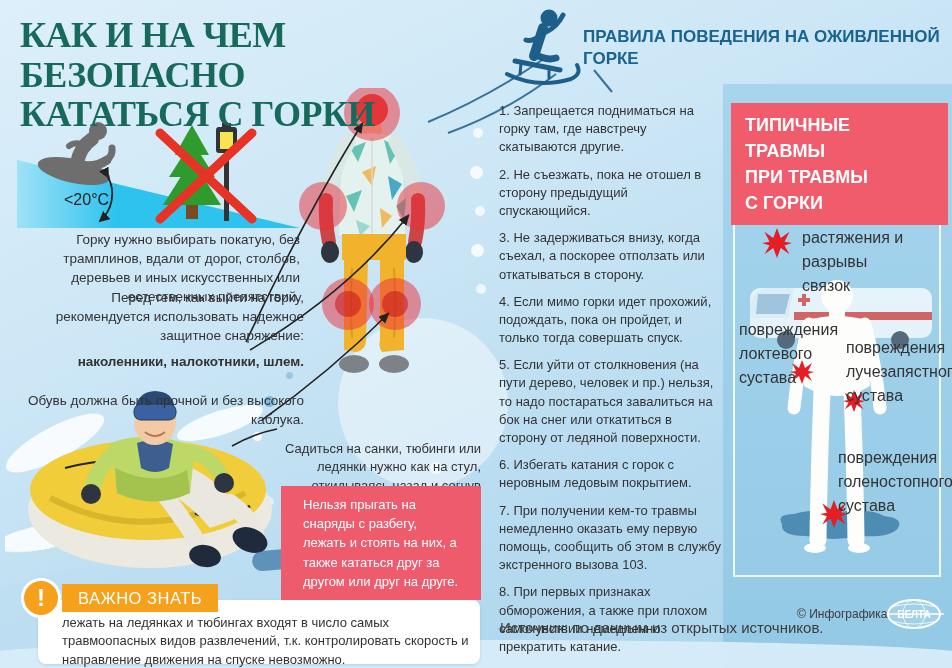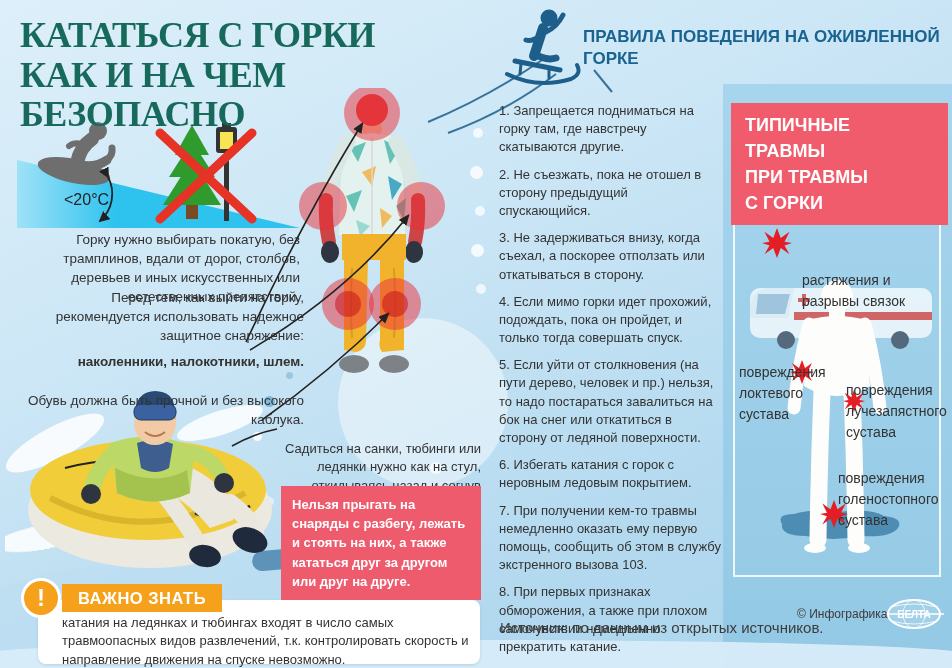--- a/index.html
+++ b/index.html
@@ -11,50 +11,50 @@
   
   .title{left:20px;top:16px;width:470px;font-family:"Liberation Serif",serif;
     font-weight:bold;font-size:36px;line-height:1.1;color:#176a5b;letter-spacing:-.5px;z-index:6;}
   .body-text{font-size:13.5px;line-height:1.42;color:#333;z-index:6;text-align:right;}
   .para-hill{left:18px;top:230px;width:282px;}
   .para-gear{left:18px;top:288px;width:286px;}
   .para-gear .bold-line{font-weight:bold;margin-top:7px;}
   .para-gear .shoes-line{margin-top:19px;}
   .sit-text{left:283px;top:416px;width:198px;font-size:13px;margin-top:24px;}
   .forbidden{left:281px;top:486px;width:200px;box-sizing:border-box;background:#ee5b6d;
-    color:#fff;font-weight:bold;font-size:13px;line-height:1.48;padding:9px 11px;z-index:6;}
+    color:#fff;font-weight:normal;font-size:13px;line-height:1.48;padding:9px 22px;z-index:6;}
   .slope-angle{left:64px;top:191px;font-size:16px;color:#222;z-index:6;}
   
   .mid-heading{left:583px;top:26px;width:362px;font-weight:bold;font-size:17px;
     line-height:1.32;color:#1a6390;z-index:6;}
   .rules{left:499px;top:102px;width:224px;z-index:6;}
   .rule{position:relative;margin:0 0 9px;font-size:13px;line-height:1.4;color:#333;}
   .rule-circle{position:absolute;left:-4px;top:0;width:19px;height:19px;border-radius:50%;
     background:rgba(255,255,255,.55);}
   .rule span{position:relative;}
   .source-note{left:500px;top:619px;font-size:15px;color:#3c3c3c;z-index:6;}
   
   .right-bg{left:723px;top:84px;width:229px;height:584px;
     background:linear-gradient(180deg,#a7d5ed 0%,#93c9e5 100%);z-index:1;}
   .injury-title{left:731px;top:103px;width:217px;box-sizing:border-box;background:#f15c6c;
     color:#fff;font-weight:bold;font-size:18px;line-height:1.45;padding:9px 14px;z-index:6;}
   .injury-frame{left:733px;top:207px;width:204px;height:366px;
     border:2px solid rgba(255,255,255,.85);z-index:3;}
-  .injury-label{font-size:14px;line-height:1.5;color:#333;z-index:6;margin-top:44px;}
+  .injury-label{font-size:16px;line-height:1.5;color:#333;z-index:6;}
   .lbl-ligaments{left:802px;top:226px;width:112px;}
   .lbl-elbow{left:739px;top:318px;width:100px;}
   .lbl-wrist{left:846px;top:336px;width:98px;}
-  .lbl-ankle{left:838px;top:424px;width:102px;}
+  .lbl-ankle{left:838px;top:446px;width:102px;}
   .credit{left:797px;top:607px;font-size:12px;color:#3c3c3c;z-index:6;}
   
   .imp-card{left:38px;top:600px;width:442px;height:64px;background:#fff;border-radius:8px;
     box-shadow:0 1px 3px rgba(90,130,160,.25);z-index:5;}
   .imp-text{left:62px;top:614px;width:408px;font-size:13px;line-height:1.42;color:#333;z-index:6;}
   .imp-label{left:62px;top:584px;height:28px;padding:0 16px;display:flex;align-items:center;
-    background:#f6a11c;color:#fff;font-weight:bold;font-size:16.5px;letter-spacing:.5px;z-index:7;}
+    background:#f6a11c;color:#fff;font-weight:normal;font-size:16.5px;letter-spacing:.5px;z-index:7;}
   .imp-circle{left:21px;top:578px;width:40px;height:40px;border-radius:50%;background:#f6a11c;
     border:3px solid #fff;box-sizing:border-box;display:flex;align-items:center;justify-content:center;
     color:#fff;font-weight:bold;font-size:24px;z-index:8;}
   
   .bottom-band{left:-20px;bottom:-34px;width:992px;height:62px;background:rgba(215,236,249,.95);
     border-radius:100% 100% 0 0 / 30px;z-index:2;}
   .hill-left{left:-60px;top:565px;width:380px;height:180px;border-radius:50%;
     background:rgba(188,221,242,.6);z-index:2;}
   .blob-splash{left:252px;top:547px;width:112px;height:20px;border-radius:12px;
     background:#5d93b8;transform:rotate(-5deg);z-index:3;}
@@ -82,22 +82,22 @@
   <div class="dot" style="left:264px;top:396px;width:11px;height:11px;background:#7fb8d9;z-index:3"></div>
   <div class="dot" style="left:286px;top:372px;width:7px;height:7px;background:#9cc6de;z-index:3"></div>
   <div class="dot" style="left:253px;top:432px;width:9px;height:9px;background:rgba(255,255,255,.85);z-index:3"></div>
   <div class="dot" style="left:300px;top:556px;width:8px;height:8px;background:#6fa8c9;z-index:3"></div>
   <div class="dot" style="left:334px;top:576px;width:6px;height:6px;background:#5d93b8;z-index:3"></div>
   <div class="dot" style="left:430px;top:462px;width:12px;height:12px;background:rgba(255,255,255,.7);z-index:2"></div>
   <div class="dot" style="left:455px;top:502px;width:8px;height:8px;background:rgba(255,255,255,.7);z-index:2"></div>
   <div class="abs blob-splash"></div>
 
   <div class="abs title">
+    <div>КАК И НА ЧЕМ БЕЗОПАСНО</div>
     <div>КАТАТЬСЯ С ГОРКИ</div>
-    <div>КАК И НА ЧЕМ БЕЗОПАСНО</div>
   </div>
 
   <svg class="abs layer" style="left:12px;top:115px" width="290" height="120" viewBox="0 0 290 120">
     <defs>
       <linearGradient id="slopeGrad" x1="0" y1="0" x2="1" y2="0">
         <stop offset="0" stop-color="#9fe2f7"></stop>
           <stop offset=".35" stop-color="#2ec2ef"></stop>
         <stop offset="1" stop-color="#2ec2ef"></stop>
       </linearGradient>
       <marker id="arwB" markerWidth="8" markerHeight="8" refX="5" refY="3" orient="auto">
@@ -227,21 +227,21 @@
     <path d="M129 30 Q 132 12 150 10 Q 170 12 171 32 Q 160 24 150 26 Q 138 24 129 30 Z" fill="#d9b468"></path>
     <path d="M131 18 Q 134 4 150 3 Q 168 4 169 18 Z" fill="#2a4a74"></path>
     <rect x="129" y="16" width="42" height="16" rx="7" fill="#3a62a0" stroke="#1d3a66"></rect>
     <path d="M140 44 Q 150 52 160 44" stroke="#b5764f" stroke-width="2" fill="none"></path>
   </svg>
 
   <div class="abs body-text sit-text">Садиться на санки, тюбинги или ледянки нужно как на стул, откидываясь назад и согнув ноги в коленях.</div>
   <div class="abs forbidden">Нельзя прыгать на снаряды с разбегу, лежать и стоять на них, а также кататься друг за другом или друг на друге.</div>
 
   <div class="abs imp-card"></div>
-  <div class="abs imp-text">катания на ледянках и тюбингах входят в число самых травмоопасных видов развлечений, т.к. контролировать скорость и направление движения на спуске невозможно.</div>
+  <div class="abs imp-text">лежать на ледянках и тюбингах входят в число самых травмоопасных видов развлечений, т.к. контролировать скорость и направление движения на спуске невозможно.</div>
   <div class="abs imp-label">ВАЖНО ЗНАТЬ</div>
   <div class="abs imp-circle">!</div>
 
   <svg class="abs layer" style="left:497px;top:4px" width="92" height="94" viewBox="0 0 92 94">
     <g stroke="#1d5e8a" fill="none" stroke-linecap="round">
       <circle cx="52" cy="14" r="8.5" fill="#1d5e8a" stroke="none"></circle>
       <path d="M46 24 L 37 52" stroke-width="10"></path>
       <path d="M49 28 Q 60 23 66 11" stroke-width="5"></path>
       <path d="M44 32 Q 34 38 29 36" stroke-width="5"></path>
       <path d="M38 50 Q 49 57 59 54" stroke-width="7"></path>

